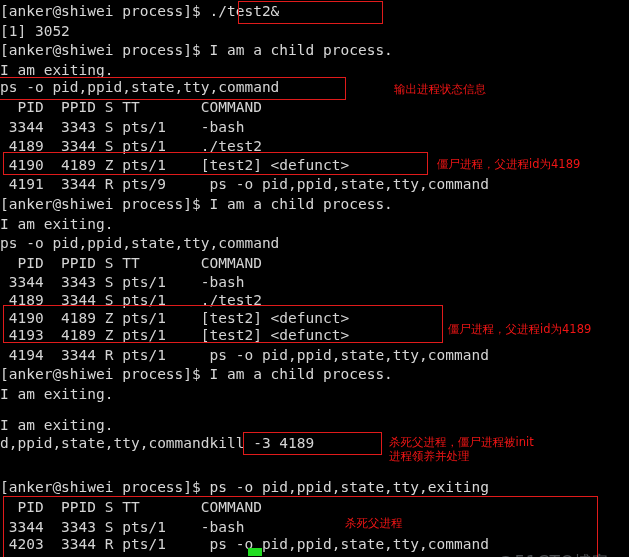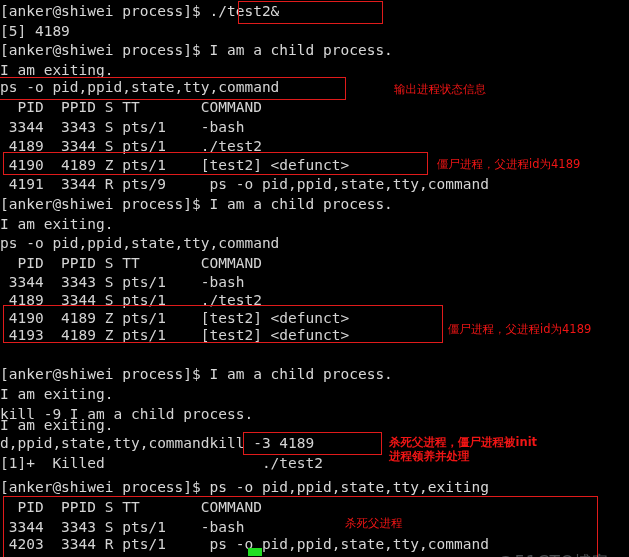--- a/index.html
+++ b/index.html
@@ -40,21 +40,21 @@
   
   .annot {
     position: absolute;
     color: #f01515;
     font-family: "DejaVu Sans", "Liberation Sans", sans-serif;
     font-size: 11.5px;
     line-height: 14px;
     white-space: pre-wrap;
     letter-spacing: 0px;
   }
-  .annot.wrap { width: 150px; font-weight: bold; }
+  .annot.wrap { width: 150px; }
 
   
   .cursor {
     position: absolute;
     background: #22dd22;
     width: 14px;
     height: 8px;
   }
   
   .watermark {
@@ -67,43 +67,42 @@
     pointer-events: none;
     margin-top: 29px;
   }
 </style>
 </head>
 <body>
 
 <div id="terminal">
 
   <div class="term-line shell" style="top:2px">[anker@shiwei process]$ ./test2&amp;</div>
-  <div class="term-line" style="top:21.6px">[5] 4189</div>
+  <div class="term-line" style="top:21.6px">[1] 3052</div>
   <div class="term-line shell" style="top:41.2px">[anker@shiwei process]$ I am a child process.</div>
   <div class="term-line" style="top:60.8px">I am exiting.</div>
   <div class="term-line" style="top:78.4px">ps -o pid,ppid,state,tty,command</div>
   <div class="term-line" style="top:98px">  PID  PPID S TT       COMMAND</div>
   <div class="term-line" style="top:117.6px"> 3344  3343 S pts/1    -bash</div>
   <div class="term-line" style="top:137.2px"> 4189  3344 S pts/1    ./test2</div>
   <div class="term-line" style="top:155.8px"> 4190  4189 Z pts/1    [test2] &lt;defunct&gt;</div>
   <div class="term-line" style="top:175.4px"> 4191  3344 R pts/9     ps -o pid,ppid,state,tty,command</div>
   <div class="term-line shell" style="top:195px">[anker@shiwei process]$ I am a child process.</div>
   <div class="term-line" style="top:214.6px">I am exiting.</div>
   <div class="term-line" style="top:234.2px">ps -o pid,ppid,state,tty,command</div>
   <div class="term-line" style="top:253.8px">  PID  PPID S TT       COMMAND</div>
   <div class="term-line" style="top:273.4px"> 3344  3343 S pts/1    -bash</div>
   <div class="term-line" style="top:291px"> 4189  3344 S pts/1    ./test2</div>
   <div class="term-line" style="top:308.6px"> 4190  4189 Z pts/1    [test2] &lt;defunct&gt;</div>
   <div class="term-line" style="top:326px"> 4193  4189 Z pts/1    [test2] &lt;defunct&gt;</div>
+  <div class="term-line" style="top:345.8px"> 4194  3344 R pts/1     ps -o pid,ppid,state,tty,command</div>
   <div class="term-line shell" style="top:365.4px">[anker@shiwei process]$ I am a child process.</div>
   <div class="term-line" style="top:385px">I am exiting.</div>
-  <div class="term-line" style="top:404.6px">kill -9 I am a child process.</div>
   <div class="term-line" style="top:415.5px">I am exiting.</div>
   <div class="term-line" style="top:434px">d,ppid,state,tty,commandkill -3 4189</div>
-  <div class="term-line" style="top:453.6px">[1]+  Killed                  ./test2</div>
   <div class="term-line shell" style="top:478px">[anker@shiwei process]$ ps -o pid,ppid,state,tty,exiting</div>
   <div class="term-line" style="top:498px">  PID  PPID S TT       COMMAND</div>
   <div class="term-line" style="top:517.6px"> 3344  3343 S pts/1    -bash</div>
   <div class="term-line" style="top:535.4px"> 4203  3344 R pts/1     ps -o pid,ppid,state,tty,command</div>
 
   <div class="hl-box" style="left:238px; top:1px;   width:145px; height:23px;"></div>
   <div class="hl-box" style="left:-2px;  top:77px;  width:348px; height:23px;"></div>
   <div class="hl-box" style="left:3px;   top:152px; width:425px; height:23px;"></div>
   <div class="hl-box" style="left:3px;   top:305px; width:440px; height:38px;"></div>
   <div class="hl-box" style="left:243px; top:432px; width:139px; height:23px;"></div>

